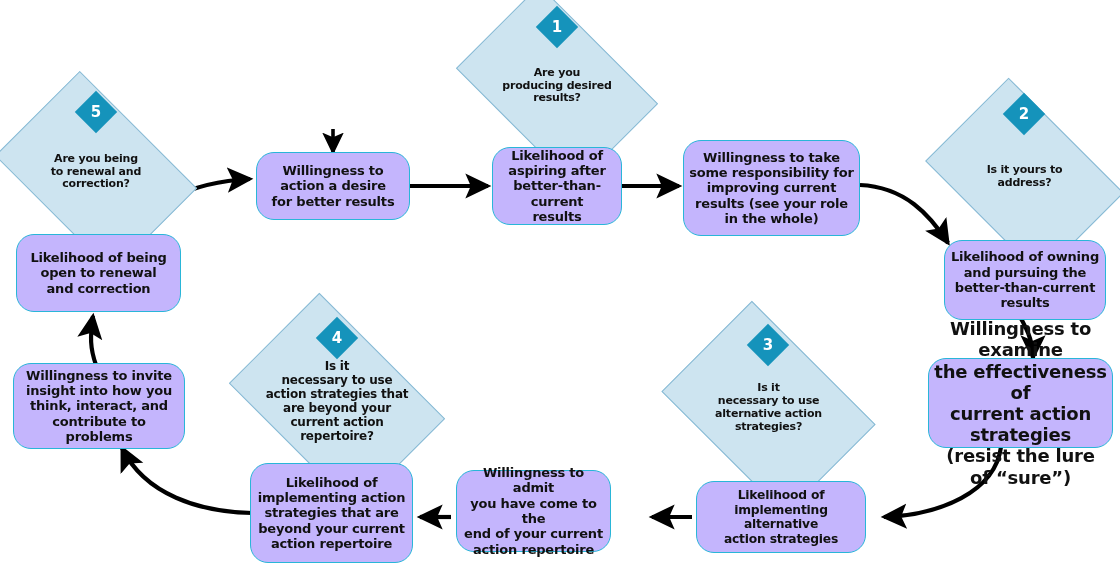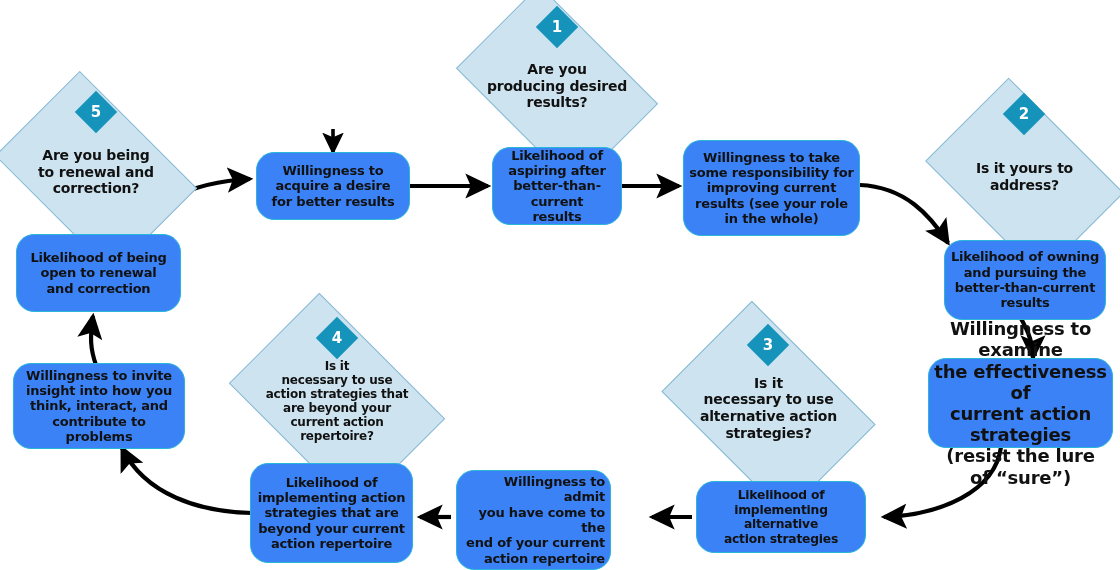--- a/index.html
+++ b/index.html
@@ -21,21 +21,21 @@
     top: 0;
     width: 1120px;
     height: 570px;
     pointer-events: none;
   }
 
   
   .node-box {
     position: absolute;
     box-sizing: border-box;
-    background: #3b82f6;
+    background: #c4b5fd;
     border: 1.6px solid #29b6d8;
     border-radius: 18px;
     display: flex;
     align-items: center;
     justify-content: center;
     text-align: center;
     color: #111111;
     font-weight: bold;
     font-size: 13px;
     line-height: 1.18;
@@ -83,21 +83,21 @@
     left: 6%;
     top: 0;
     width: 88%;
     height: 100%;
     display: flex;
     align-items: center;
     justify-content: center;
     text-align: center;
     color: #111111;
     font-weight: bold;
-    font-size: 14px;
+    font-size: 11px;
     line-height: 1.18;
     letter-spacing: -0.2px;
   }
 
   
   .badge {
     position: absolute;
     width: 38px;
     height: 38px;
     z-index: 6;
@@ -215,21 +215,21 @@
 to renewal and
 correction?</div>
   </div>
   <div class="badge" style="left:77px; top:93px;">
     <div class="badge-shape"></div>
     <div class="badge-num">5</div>
   </div>
 
   <div class="node-box" style="left:256px; top:152px; width:154px; height:68px;">
     <span style="white-space:pre-line;">Willingness to
-acquire a desire
+action a desire
 for better results</span>
   </div>
 
   <div class="node-box" style="left:492px; top:147px; width:130px; height:78px;">
     <span style="white-space:pre-line;">Likelihood of
 aspiring after
 better-than-current
 results</span>
   </div>
 
@@ -254,21 +254,21 @@
 current action strategies
 (resist the lure of “sure”)</span>
   </div>
 
   <div class="node-box" style="left:696px; top:481px; width:170px; height:72px;">
     <span style="white-space:pre-line; font-size:12.3px;">Likelihood of
 implementing alternative
 action strategies</span>
   </div>
 
-  <div class="node-box" style="left:456px; top:470px; width:155px; height:100px;text-align:right;">
+  <div class="node-box" style="left:456px; top:470px; width:155px; height:82px;">
     <span style="white-space:pre-line;">Willingness to admit
 you have come to the
 end of your current
 action repertoire</span>
   </div>
 
   <div class="node-box" style="left:250px; top:463px; width:163px; height:100px;">
     <span style="white-space:pre-line;">Likelihood of
 implementing action
 strategies that are

